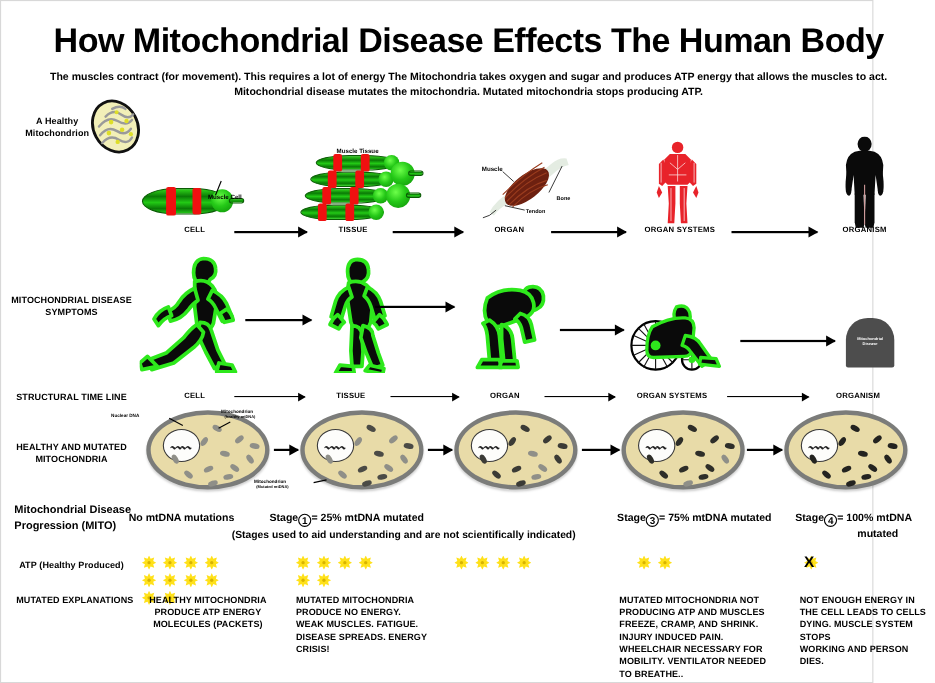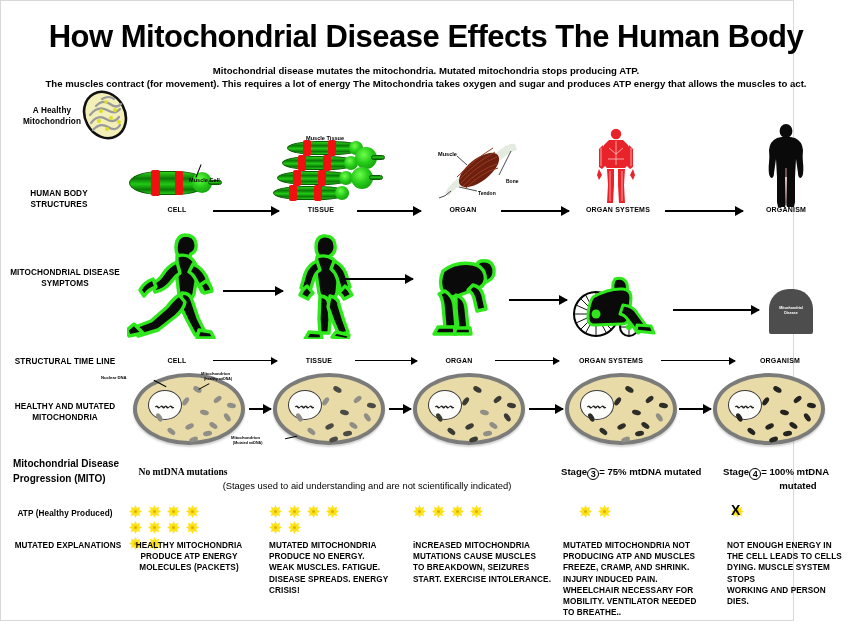--- a/index.html
+++ b/index.html
@@ -100,21 +100,21 @@
   .stage {
     position:absolute; font-size:9.6px; font-weight:bold; color:#000;
     text-align:center; line-height:13px; white-space:nowrap;
   }
   .circnum {
     display:inline-block; width:12px; height:12px; line-height:11px;
     border:1.4px solid #000; border-radius:50%;
     text-align:center; font-size:9px; font-weight:bold; vertical-align:-2px;
   }
   .note {
-    position:absolute; font-size:9.4px; font-weight:normal; color:#000;
+    position:absolute; font-size:9.4px; font-weight:bold; color:#000;
     text-align:center; white-space:nowrap;
   }
 
   
   .starrow { position:absolute; display:flex; flex-wrap:wrap; width:86px; gap:3px 6px;}
   .star {
     width:13px; height:13px;
     background:#ffe11a;
     clip-path: polygon(50% 0%,61% 23%,86% 14%,79% 39%,100% 50%,79% 61%,86% 86%,61% 77%,50% 100%,39% 77%,14% 86%,21% 61%,0% 50%,21% 39%,14% 14%,39% 23%);
     position:relative;
@@ -150,33 +150,29 @@
   }
 </style>
 </head>
 <body>
 
 <div id="page">
 
   <div class="title">How Mitochondrial Disease Effects The Human Body</div>
 
   <div class="intro">
+    <div>The muscles contract (for movement). This requires a lot of energy The Mitochondria takes oxygen and sugar and produces ATP energy that allows the muscles to act.</div>
     <div>Mitochondrial disease mutates the mitochondria. Mutated mitochondria stops  producing ATP.</div>
-    <div>The muscles contract (for movement). This requires a lot of energy The Mitochondria takes oxygen and sugar and produces ATP energy that allows the muscles to act.</div>
   </div>
 
   <div class="rowlabel" style="left:8px; top:104px; width:86px;">
     <div>A Healthy</div>
     <div>Mitochondrion</div>
   </div>
 
-  <div class="rowlabel" style="left:8px; top:187px; width:100px;">
-    <div>HUMAN BODY</div>
-    <div>STRUCTURES</div>
-  </div>
 
   <div class="rowlabel" style="left:6px; top:266px; width:116px;">
     <div>MITOCHONDRIAL DISEASE</div>
     <div>SYMPTOMS</div>
   </div>
 
   <div class="rowlabel" style="left:6px; top:355px; width:116px;">STRUCTURAL TIME LINE</div>
 
   <div class="rowlabel" style="left:6px; top:400px; width:116px;">
     <div>HEALTHY AND MUTATED</div>
@@ -502,24 +498,27 @@
     <div class="mt" style="left:44px;top:22px;background:#232320;transform:rotate(-55deg);"></div>
     <div class="mt" style="left:72px;top:46px;background:#232320;transform:rotate(35deg);"></div>
     <div class="mt" style="left:52px;top:60px;background:#232320;transform:rotate(-20deg);"></div>
   </div>
 
   <div class="arrow" style="left:248px; top:407px; width:22px;"></div>
   <div class="arrow" style="left:388px; top:407px; width:22px;"></div>
   <div class="arrow" style="left:528px; top:407px; width:34px;"></div>
   <div class="arrow" style="left:678px; top:407px; width:32px;"></div>
 
-  <div class="stage" style="left:122px; top:464px; width:120px;font-family:Liberation Serif, serif;">
+  <div class="stage" style="left:104px; top:464px; width:120px;">
     <span>No mtDNA mutations</span>
   </div>
 
+  <div class="stage" style="left:244px; top:464px; width:180px; text-align:left;">
+    <span>Stage</span><span class="circnum">1</span><span>=  25% mtDNA mutated</span>
+  </div>
 
 
   <div class="stage" style="left:560px; top:464px; width:180px; text-align:left;">
     <span>Stage</span><span class="circnum">3</span><span>=  75% mtDNA mutated</span>
   </div>
 
   <div class="stage" style="left:722px; top:464px; width:120px; text-align:left;">
     <span>Stage</span><span class="circnum">4</span><span>=  100% mtDNA</span>
   </div>
   <div class="stage" style="left:742px; top:478px; width:110px; text-align:center;">mutated</div>
@@ -565,26 +564,20 @@
       <div>MUTATED MITOCHONDRIA</div>
       <div>PRODUCE NO ENERGY.</div>
       <div>WEAK MUSCLES. FATIGUE.</div>
       <div>DISEASE SPREADS. ENERGY</div>
       <div>CRISIS!</div>
     </div>
   <div class="explain ctr" style="left:128px; top:539px; width:120px;">
       <div>HEALTHY MITOCHONDRIA</div>
       <div>PRODUCE ATP ENERGY</div>
       <div>MOLECULES (PACKETS)</div>
-    </div>
-  <div class="explain" style="left:412px; top:539px; width:140px;">
-      <div>iNCREASED MITOCHONDRIA</div>
-      <div>MUTATIONS CAUSE MUSCLES</div>
-      <div>TO BREAKDOWN, SEIZURES</div>
-      <div>START. EXERCISE INTOLERANCE.</div>
     </div>
   <div class="explain" style="left:562px; top:539px; width:148px;">
       <div>MUTATED MITOCHONDRIA NOT</div>
       <div>PRODUCING ATP AND MUSCLES</div>
       <div>FREEZE, CRAMP, AND SHRINK.</div>
       <div>INJURY INDUCED PAIN.</div>
       <div>WHEELCHAIR NECESSARY FOR</div>
       <div>MOBILITY. VENTILATOR NEEDED</div>
       <div>TO BREATHE..</div>
     </div>

